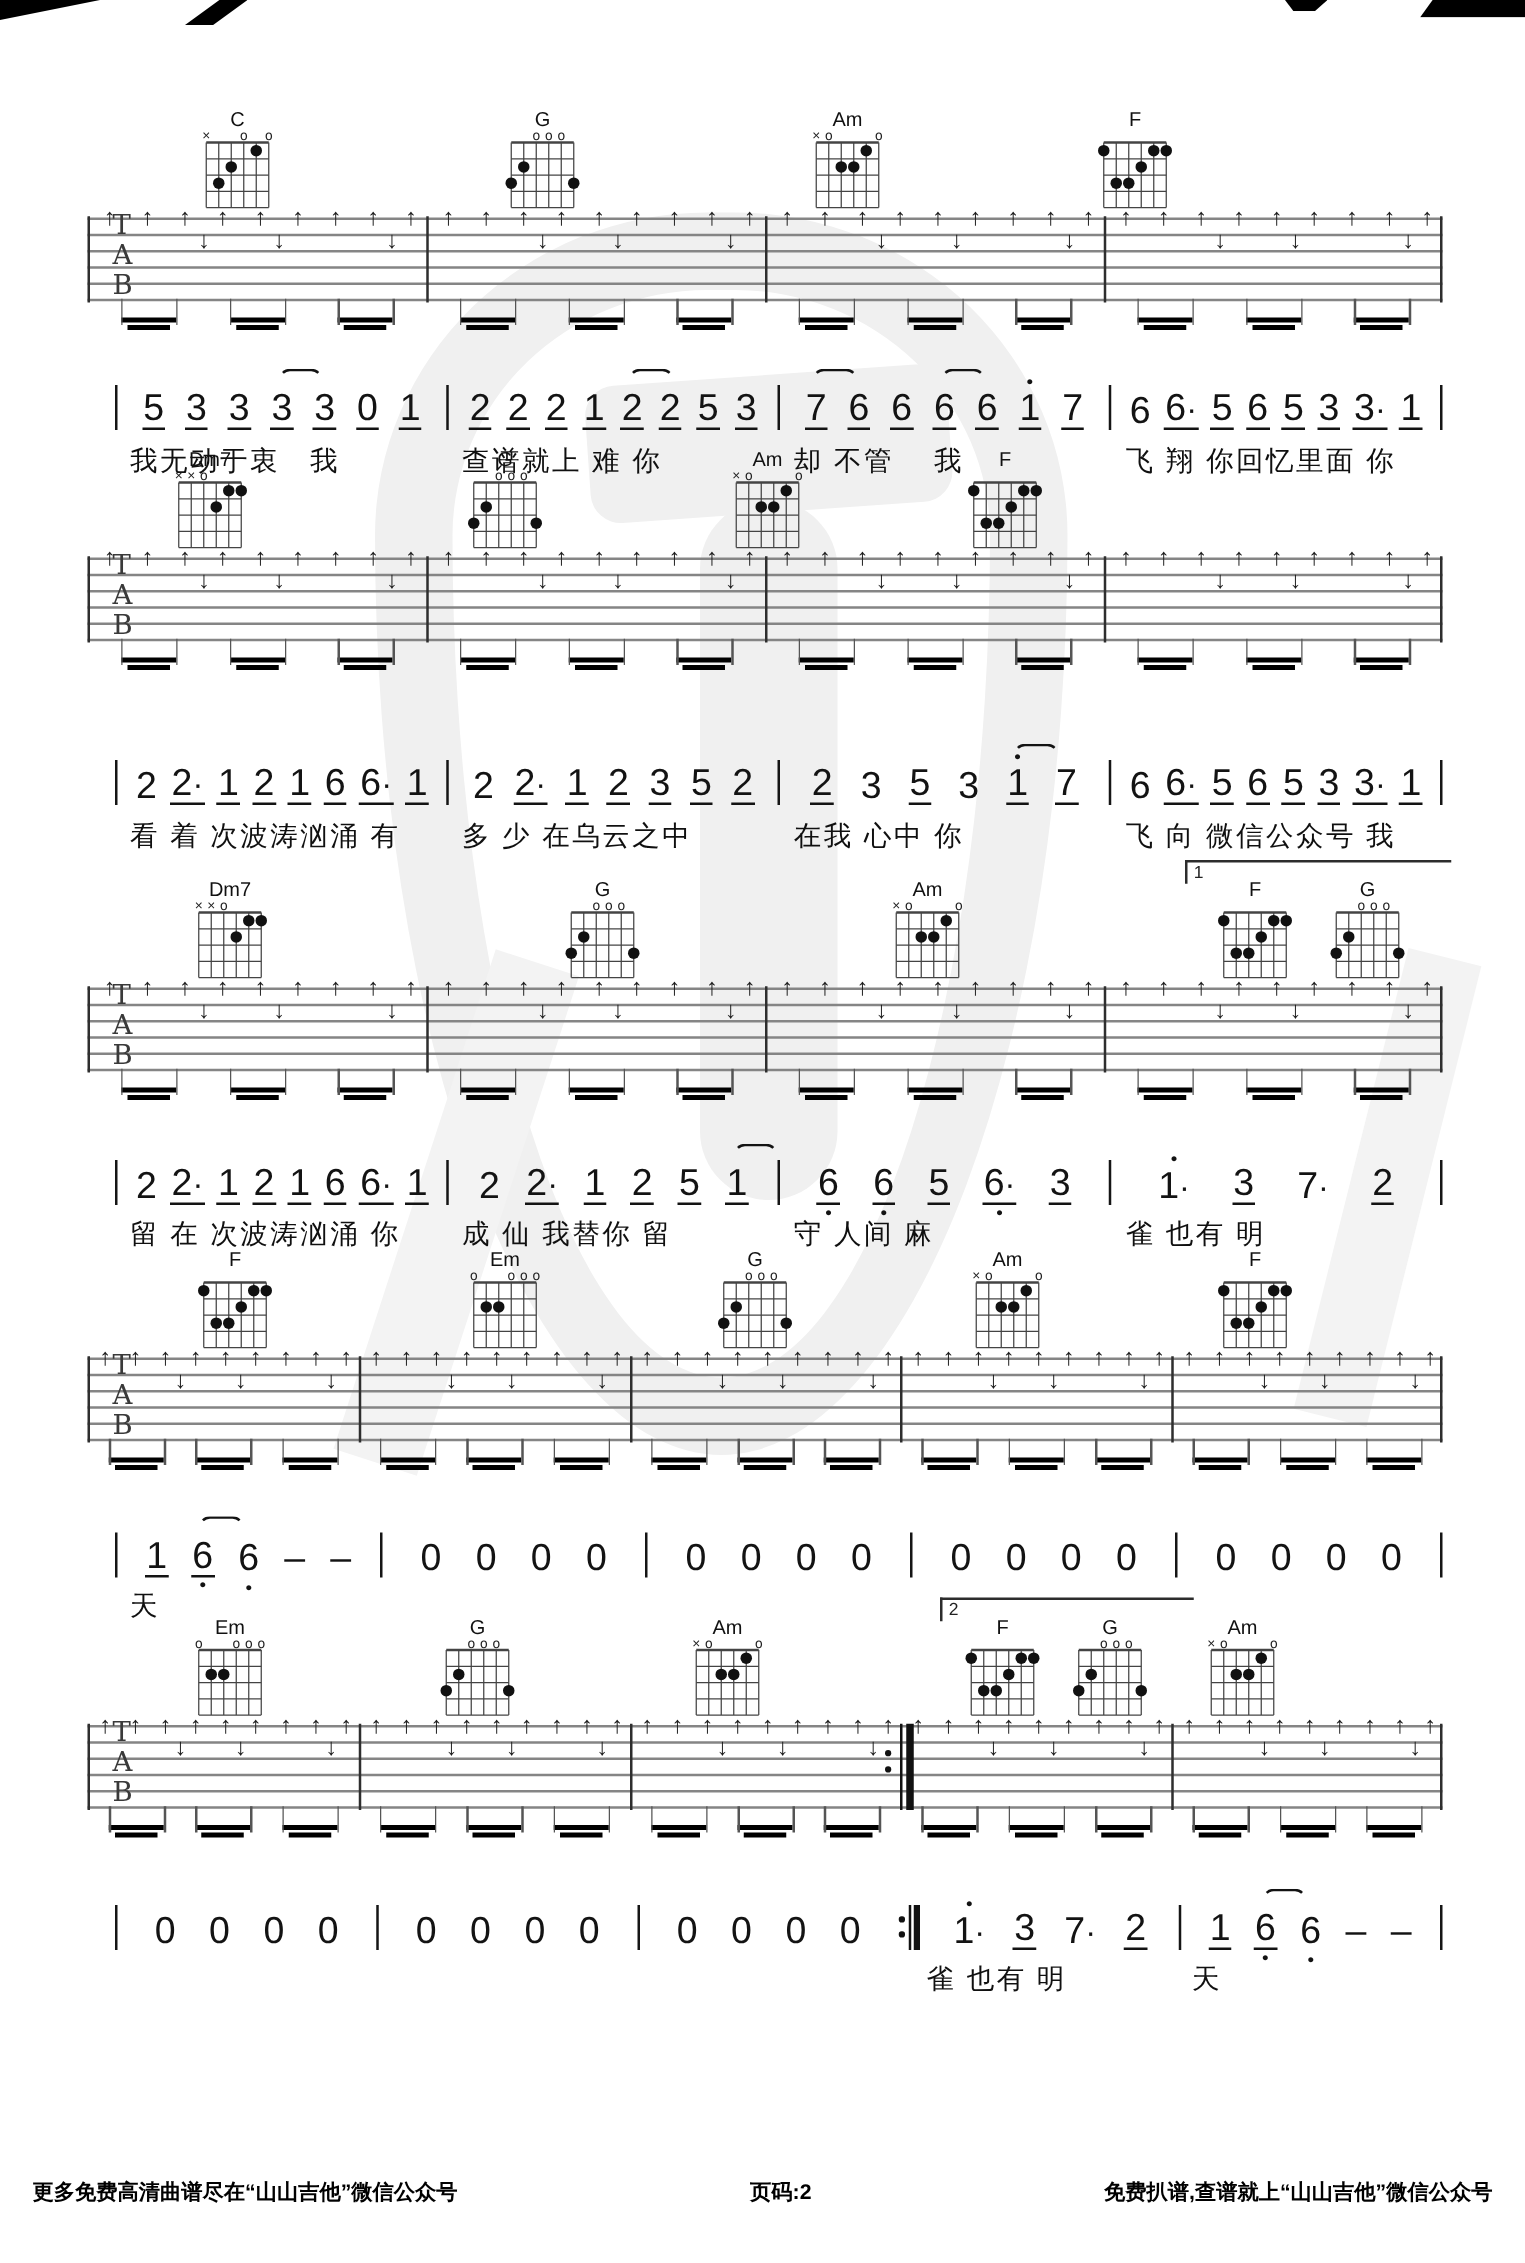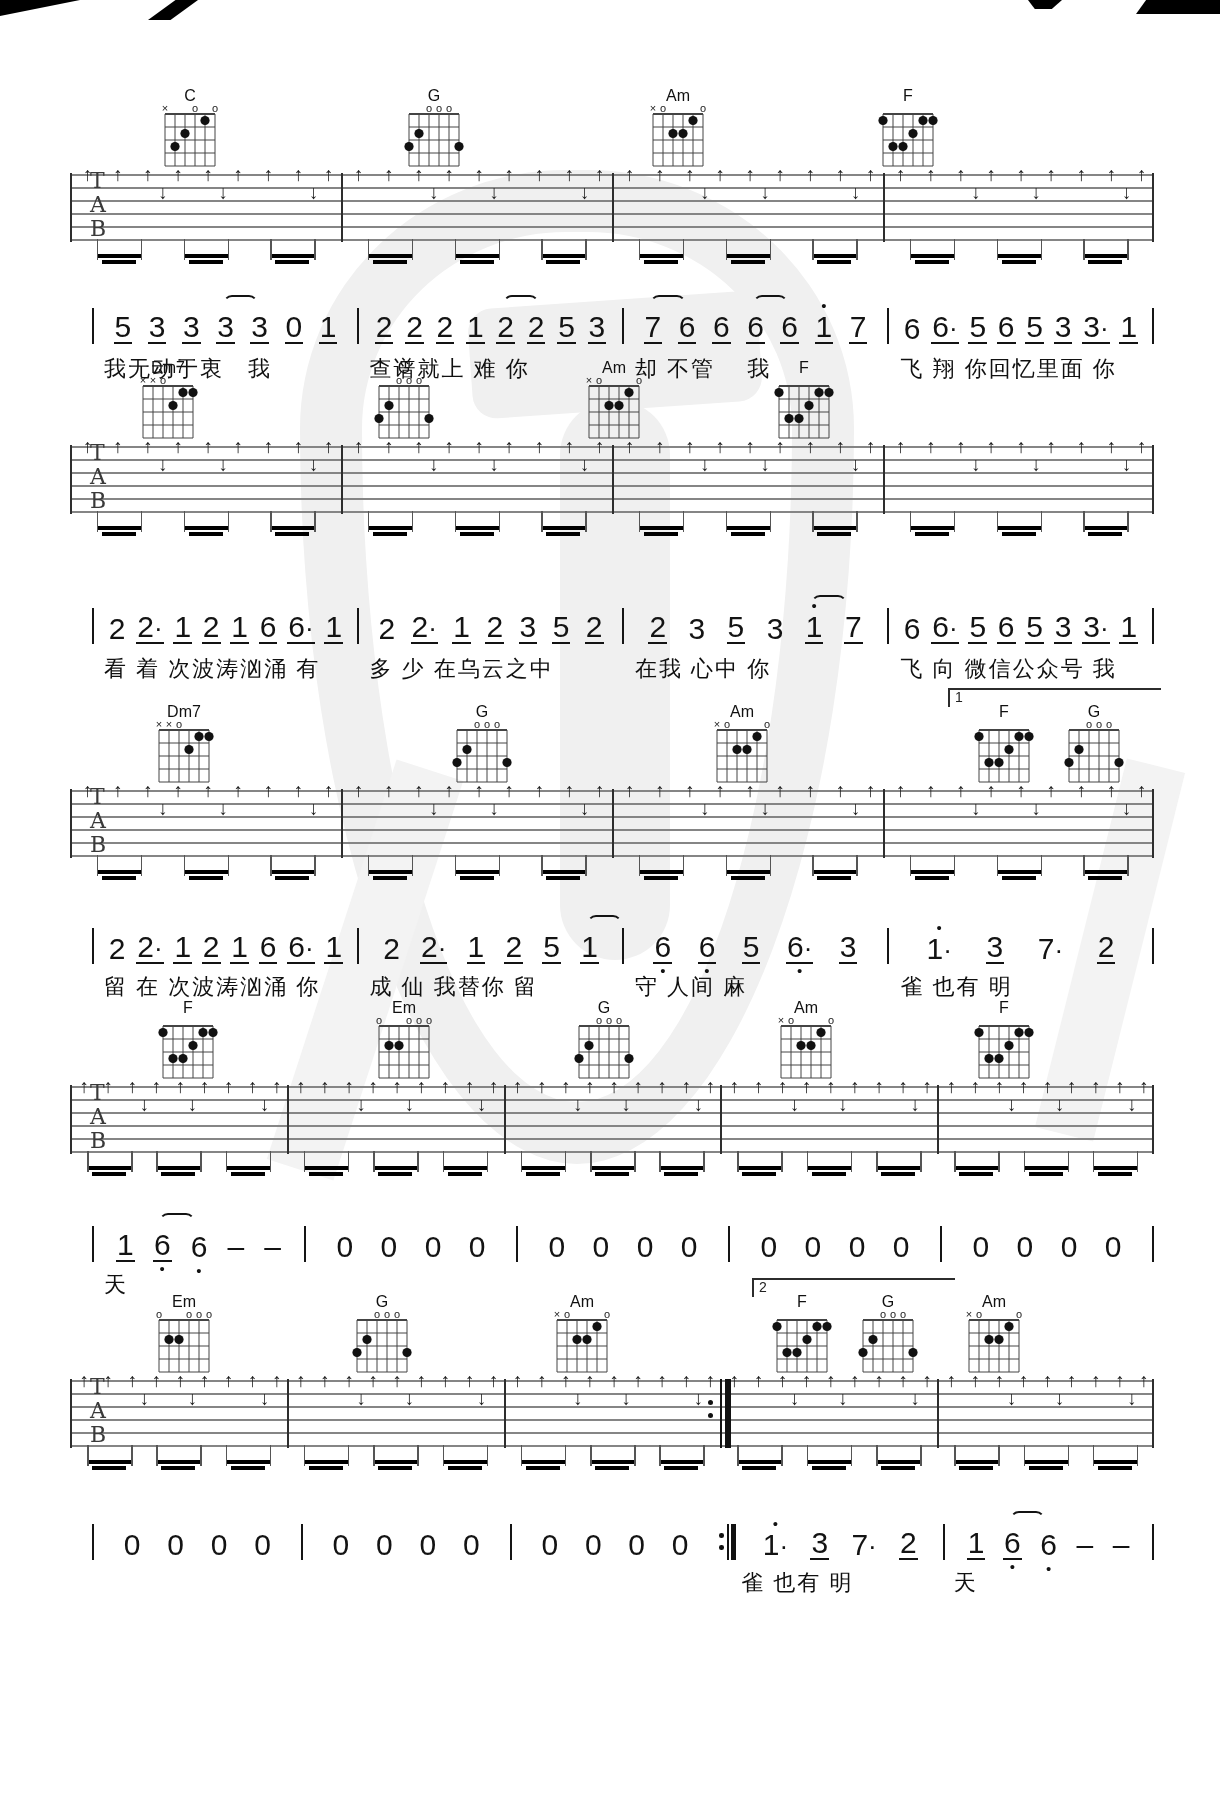--- a/index.html
+++ b/index.html
@@ -1409,13 +1409,18 @@
       </div>
       <div class="lyrics" style="top: 1568px;">
         <div class="lmeasure"></div>
         <div class="lmeasure"></div>
         <div class="lmeasure"></div>
         <div class="lmeasure">雀 也有 明</div>
         <div class="lmeasure">天</div>
       </div>
     </div>
 
+  <div class="footer">
+    <span>更多免费高清曲谱尽在“山山吉他”微信公众号</span>
+    <span>页码:2</span>
+    <span>免费扒谱,查谱就上“山山吉他”微信公众号</span>
+  </div>
 </div>
 
 </body></html>

